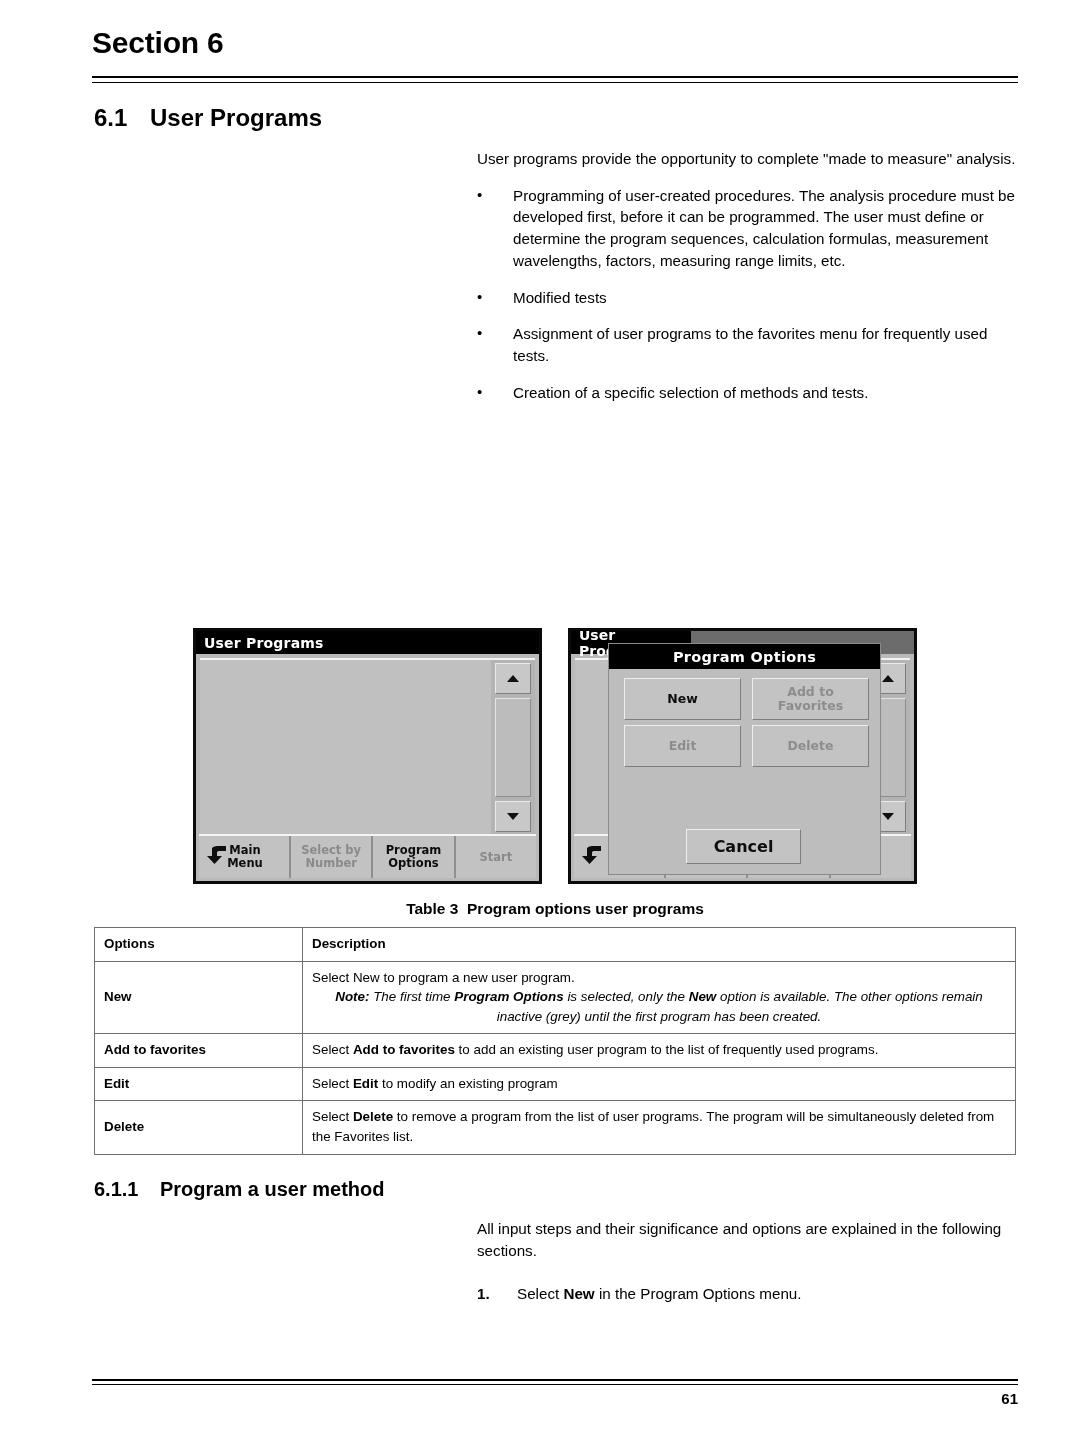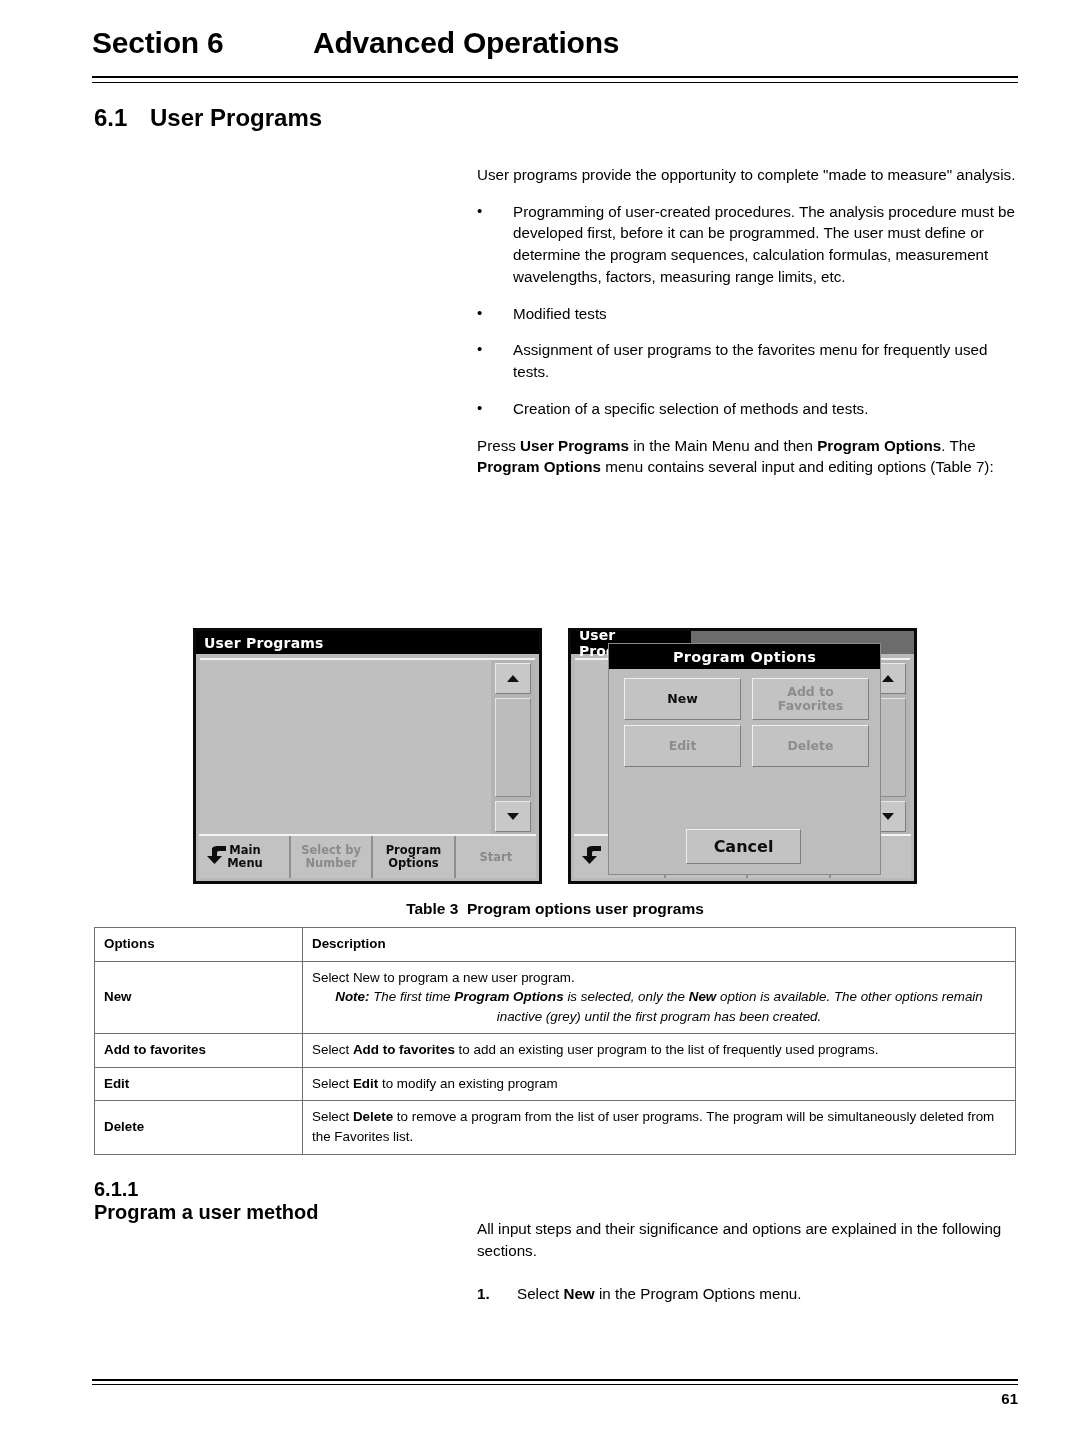--- a/index.html
+++ b/index.html
@@ -63,21 +63,20 @@
   .h2 .num { width: 56px; }
 
   .h3 {
     position: absolute;
     left: 94px;
     top: 1178px;
     font-weight: bold;
     font-size: 20px;
     display: flex;
     align-items: baseline;
-    flex-direction: column;
   }
   .h3 .num { width: 66px; }
 
   
   .body-col {
     position: absolute;
     left: 477px;
     width: 542px;
     font-size: 15.2px;
     line-height: 1.43;
@@ -379,30 +378,29 @@
     font-size: 15px;
   }
 </style>
 </head>
 <body>
 
 <div class="page">
 
   <div class="section-head">
     <span class="sec-num">Section 6</span>
-    <span class="sec-title">Advanced Operations</span>
   </div>
   <div class="rule-top"></div>
 
   <div class="h2">
     <span class="num">6.1</span>
     <span>User Programs</span>
   </div>
 
-  <div class="body-col" style="top:148px;margin-top:16px;">
+  <div class="body-col" style="top:148px;">
     <p class="para">User programs provide the opportunity to complete "made to measure" analysis.</p>
 
     <ul class="bullets">
       <li>
         <span class="bullet">•</span>
         <span>Programming of user-created procedures. The analysis procedure must be developed first, before it can be programmed. The user must define or determine the program sequences, calculation formulas, measurement wavelengths, factors, measuring range limits, etc.</span>
       </li>
       <li>
         <span class="bullet">•</span>
         <span>Modified tests</span>
@@ -410,21 +408,20 @@
       <li>
         <span class="bullet">•</span>
         <span>Assignment of user programs to the favorites menu for frequently used tests.</span>
       </li>
       <li>
         <span class="bullet">•</span>
         <span>Creation of a specific selection of methods and tests.</span>
       </li>
     </ul>
 
-    <p class="para" style="margin-top:15px;"><span>Press </span><b>User Programs</b><span> in the Main Menu and then </span><b>Program Options</b><span>. The </span><b>Program Options</b><span> menu contains several input and editing options (Table 7):</span></p>
   </div>
 
   <div class="shot shot-1">
     <div class="shot-title">
       <span>User Programs</span>
     </div>
     <div class="shot-body">
       <div class="shot-list"></div>
       <div class="scrollbar">
         <div class="sb-btn sb-up">

